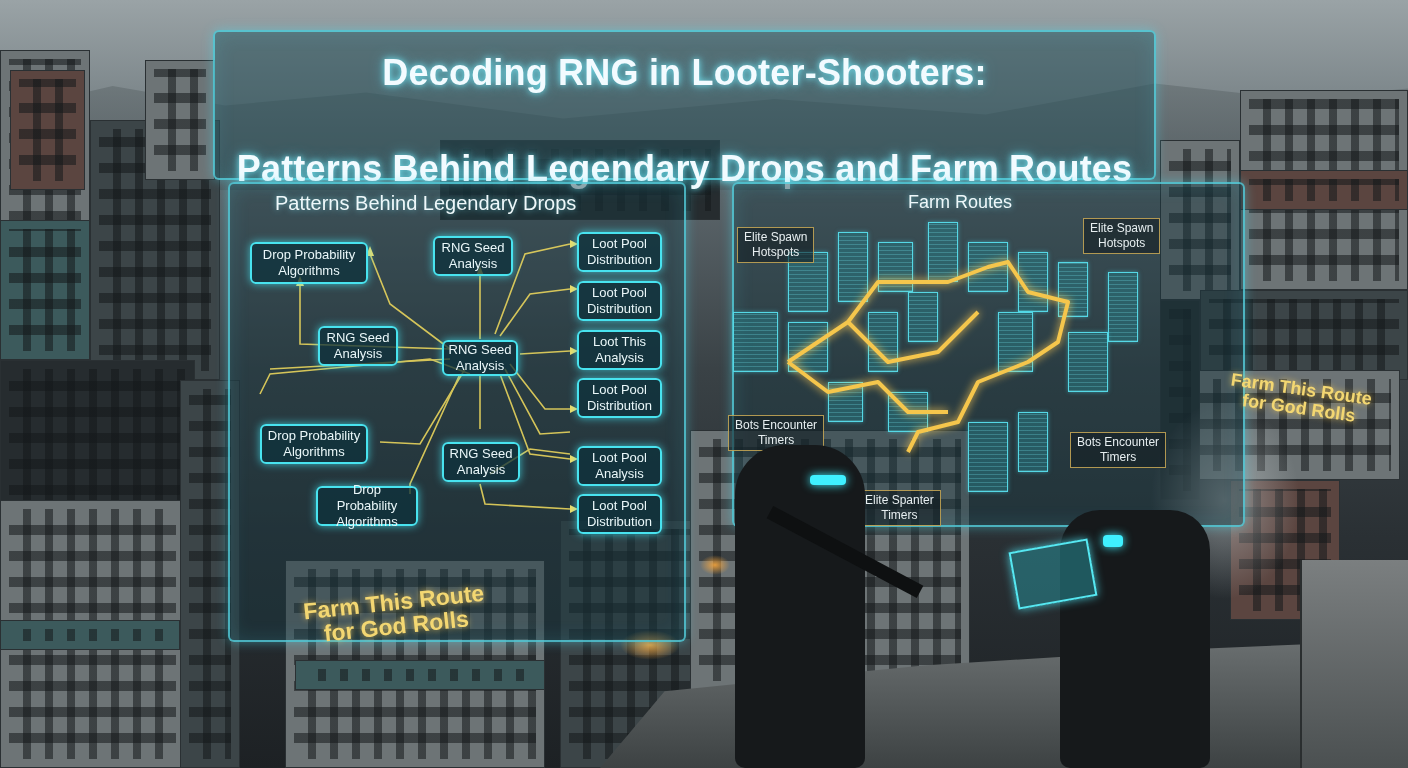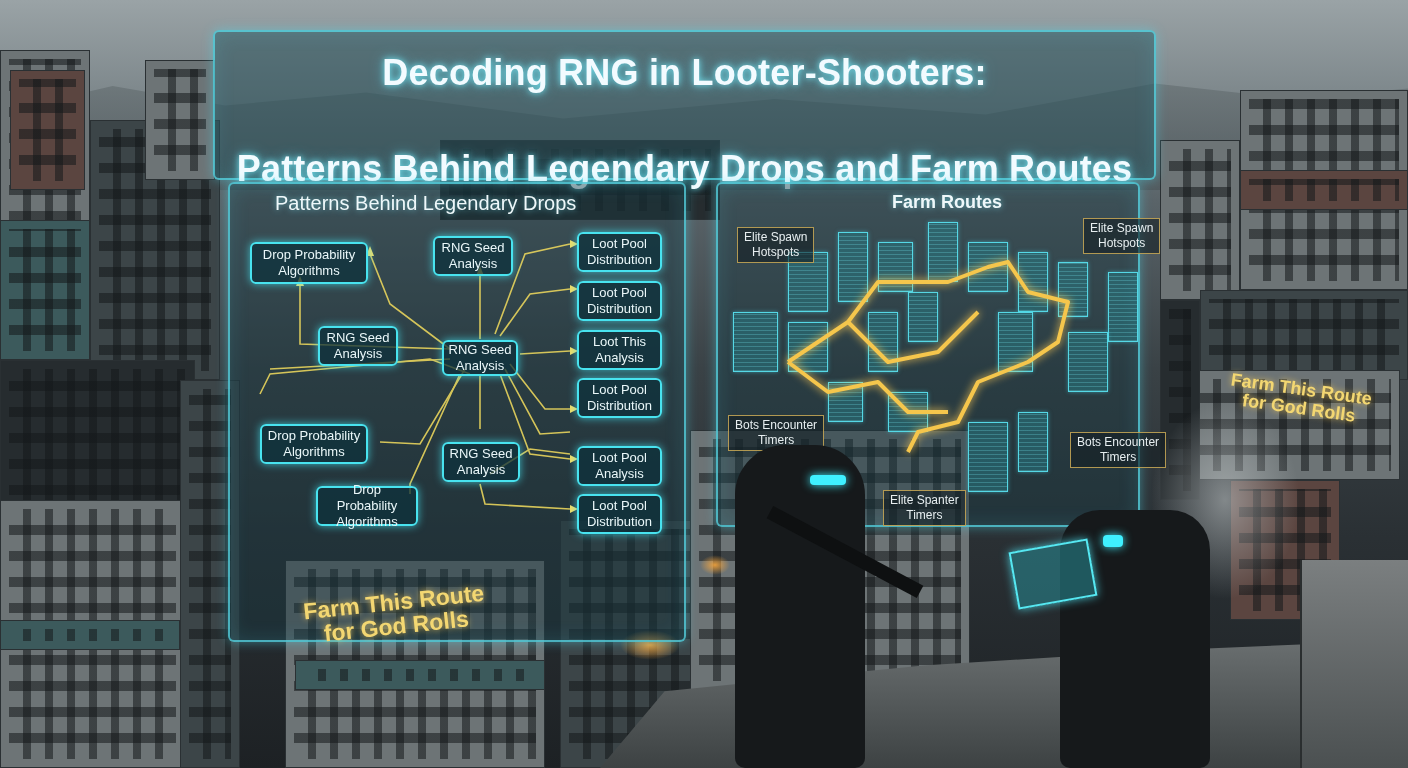--- a/index.html
+++ b/index.html
@@ -44,21 +44,21 @@
     background: rgba(25,55,65,.45); box-shadow: 0 0 12px rgba(80,220,240,.45), inset 0 0 20px rgba(80,220,240,.15);
     border-radius: 6px; }
   .title-panel { left: 213px; top: 30px; width: 943px; height: 150px; background: rgba(40,80,90,.55); }
   .title-line { position: absolute; left: 0; right: 0; text-align: center; color: #f2fbff;
     font-weight: bold; font-size: 36px; letter-spacing: .2px;
     text-shadow: 0 0 6px rgba(120,235,250,.9), 0 0 14px rgba(90,220,240,.6); }
   .title-line.l1 { top: 20px; }
   .title-line.l2 { top: 68px; margin-top: 48px; }
 
   .drops-panel { left: 228px; top: 182px; width: 458px; height: 460px; }
-  .routes-panel { left: 716px; top: 182px; width: 424px; height: 345px; font-weight: bold; }
+  .routes-panel { left: 732px; top: 182px; width: 513px; height: 345px; }
 
   .panel-heading { position: absolute; color: #eef8fa; font-size: 20px;
     text-shadow: 0 0 6px rgba(120,230,245,.7); white-space: nowrap; }
 
   .node { position: absolute; border: 2px solid #48e3ef; border-radius: 6px;
     background: rgba(14,50,60,.75); color: #eaf7f9; font-size: 13px; line-height: 16px;
     text-align: center; display: flex; align-items: center; justify-content: center;
     box-shadow: 0 0 8px rgba(70,225,240,.75); padding: 2px 4px; }
   .node span { display: block; }
 
@@ -281,21 +281,21 @@
   <div>Hotspots</div>
 </div>
 <div class="callout" style="left:728px;top:415px;">
   <div>Bots Encounter</div>
   <div>Timers</div>
 </div>
 <div class="callout" style="left:1070px;top:432px;">
   <div>Bots Encounter</div>
   <div>Timers</div>
 </div>
-<div class="callout" style="left:858px;top:490px;margin-left:25px;">
+<div class="callout" style="left:858px;top:490px;">
   <div>Elite Spanter</div>
   <div>Timers</div>
 </div>
 
 <div class="sign left">
   <div>Farm This Route</div>
   <div>for God Rolls</div>
 </div>
 <div class="sign right">
   <div>Farm This Route</div>

